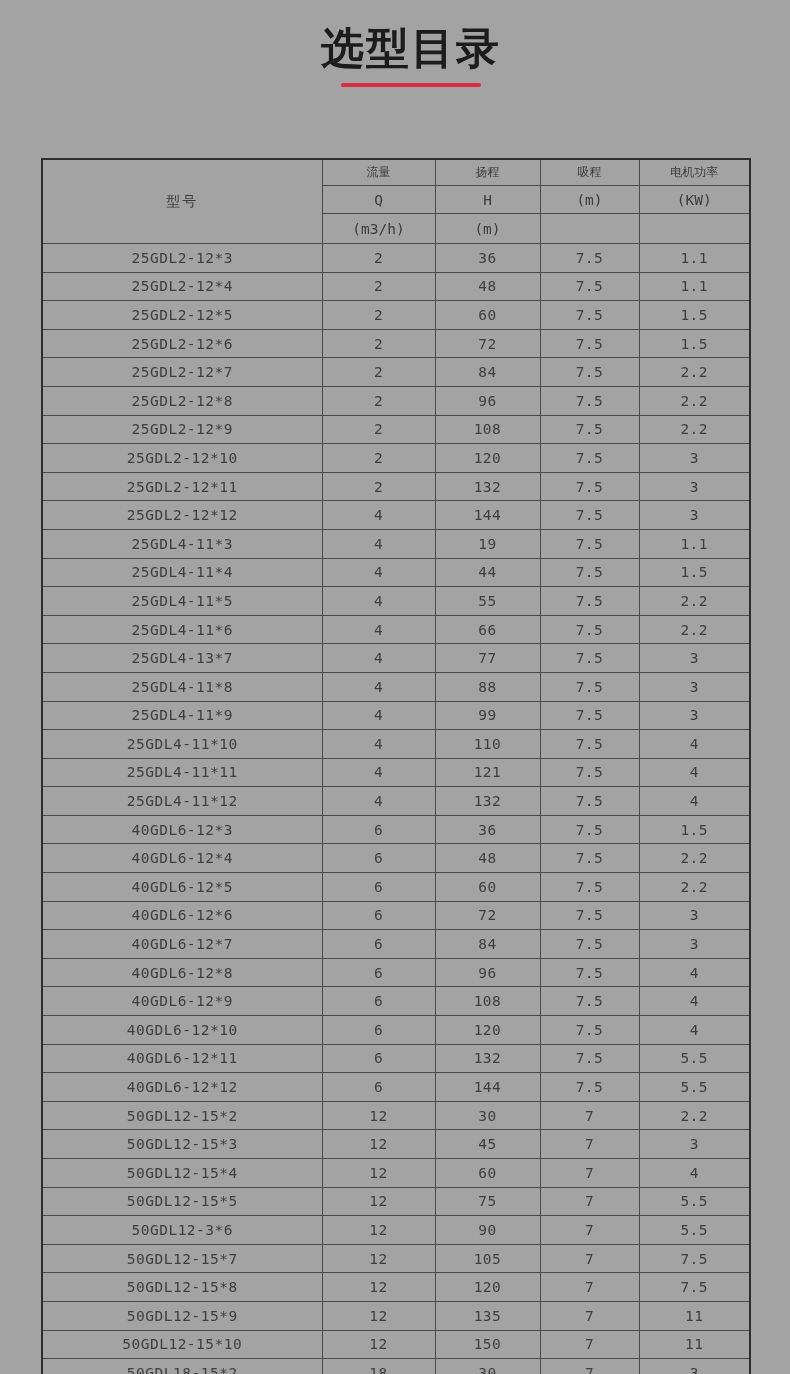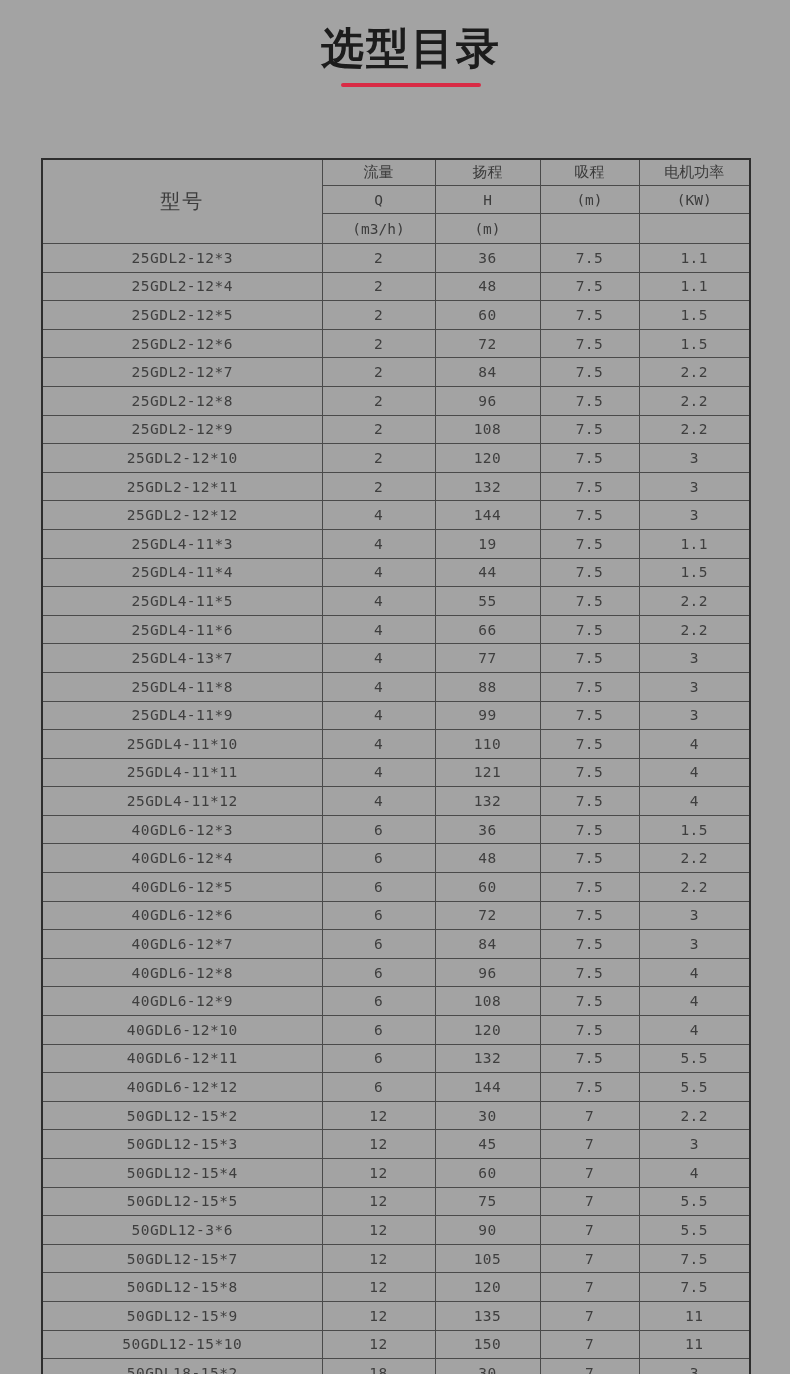--- a/index.html
+++ b/index.html
@@ -42,28 +42,28 @@
   table.catalog th, table.catalog td {
     border: 1.5px solid #4a4a4a;
     text-align: center;
     vertical-align: middle;
     padding: 0;
     font-weight: normal;
     overflow: hidden;
     white-space: nowrap;
   }
   thead th {
-    font-size: 15px;
+    font-size: 12px;
     color: #3c3c3c;
     font-family: "DejaVu Sans", "Liberation Sans", sans-serif;
   }
   thead .hrow1 th { height: 25px; }
   thead .hrow2 th { height: 27px; }
   thead .hrow3 th { height: 29px; margin-left: 8px; }
-  th.model-head { font-size: 20px; letter-spacing: 2px; margin-left: 12px; }
+  th.model-head { font-size: 14px; letter-spacing: 2px; margin-left: 12px; }
   thead th.latin { font-family: "DejaVu Sans Mono", "Liberation Mono", monospace; font-size: 14.5px; }
   tbody td {
     height: 27.6px;
     font-size: 14.5px;
     color: #3e3e3e;
     font-family: "DejaVu Sans Mono", "Liberation Mono", monospace;
     letter-spacing: 0.5px;
   }
 </style>
 </head>

